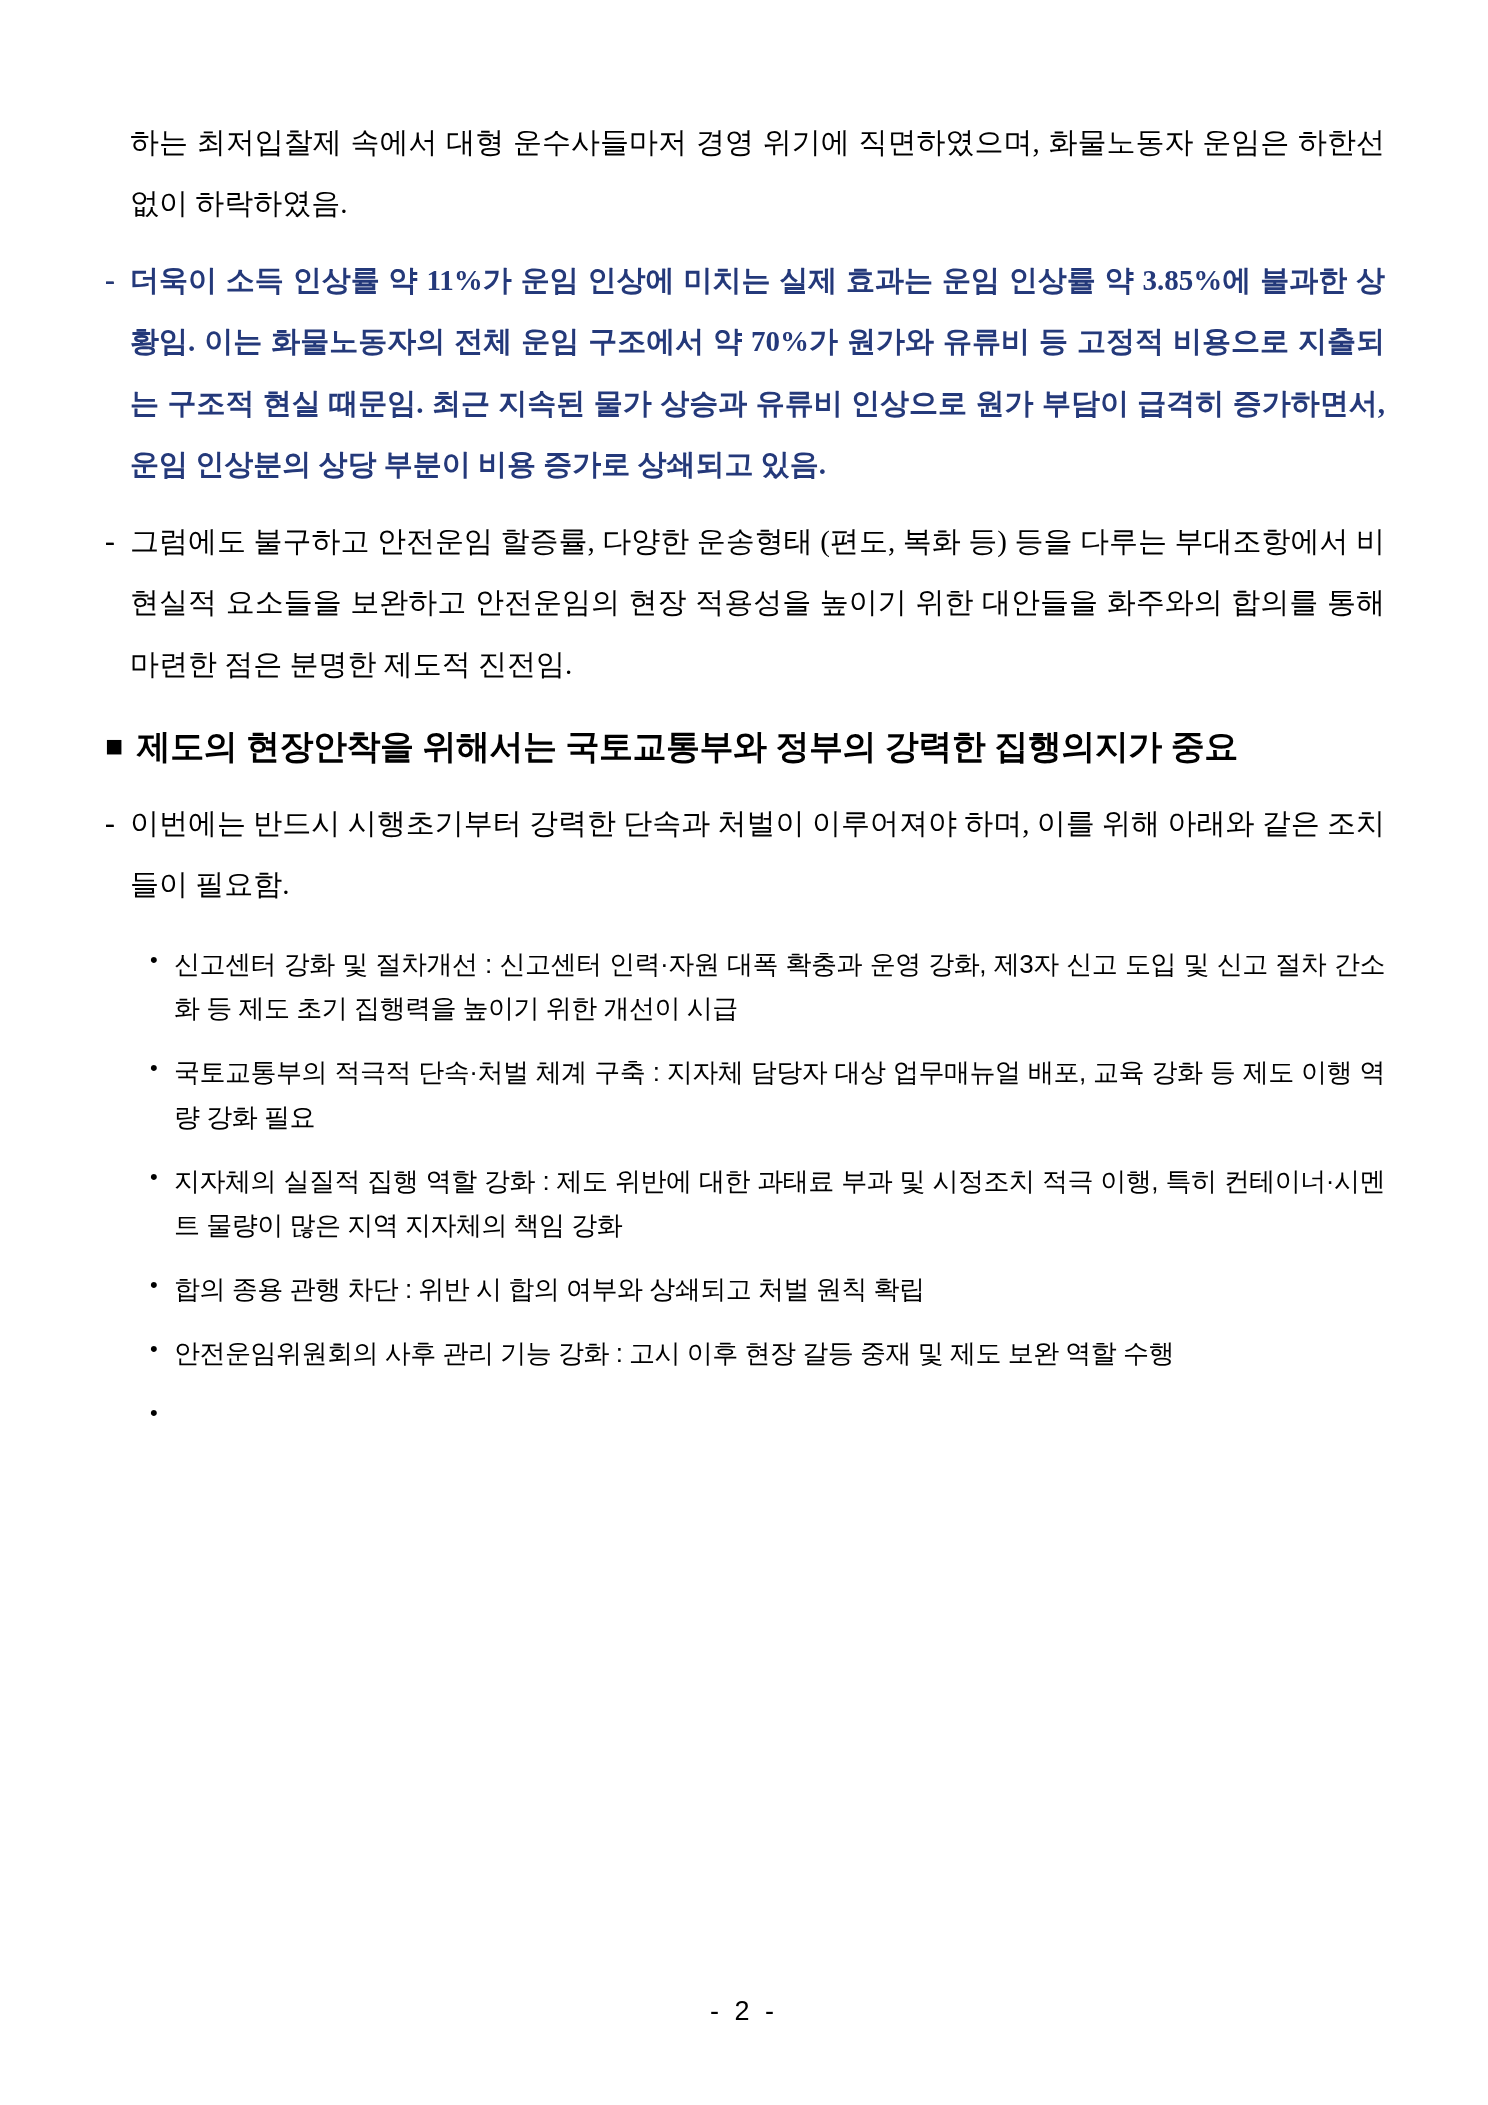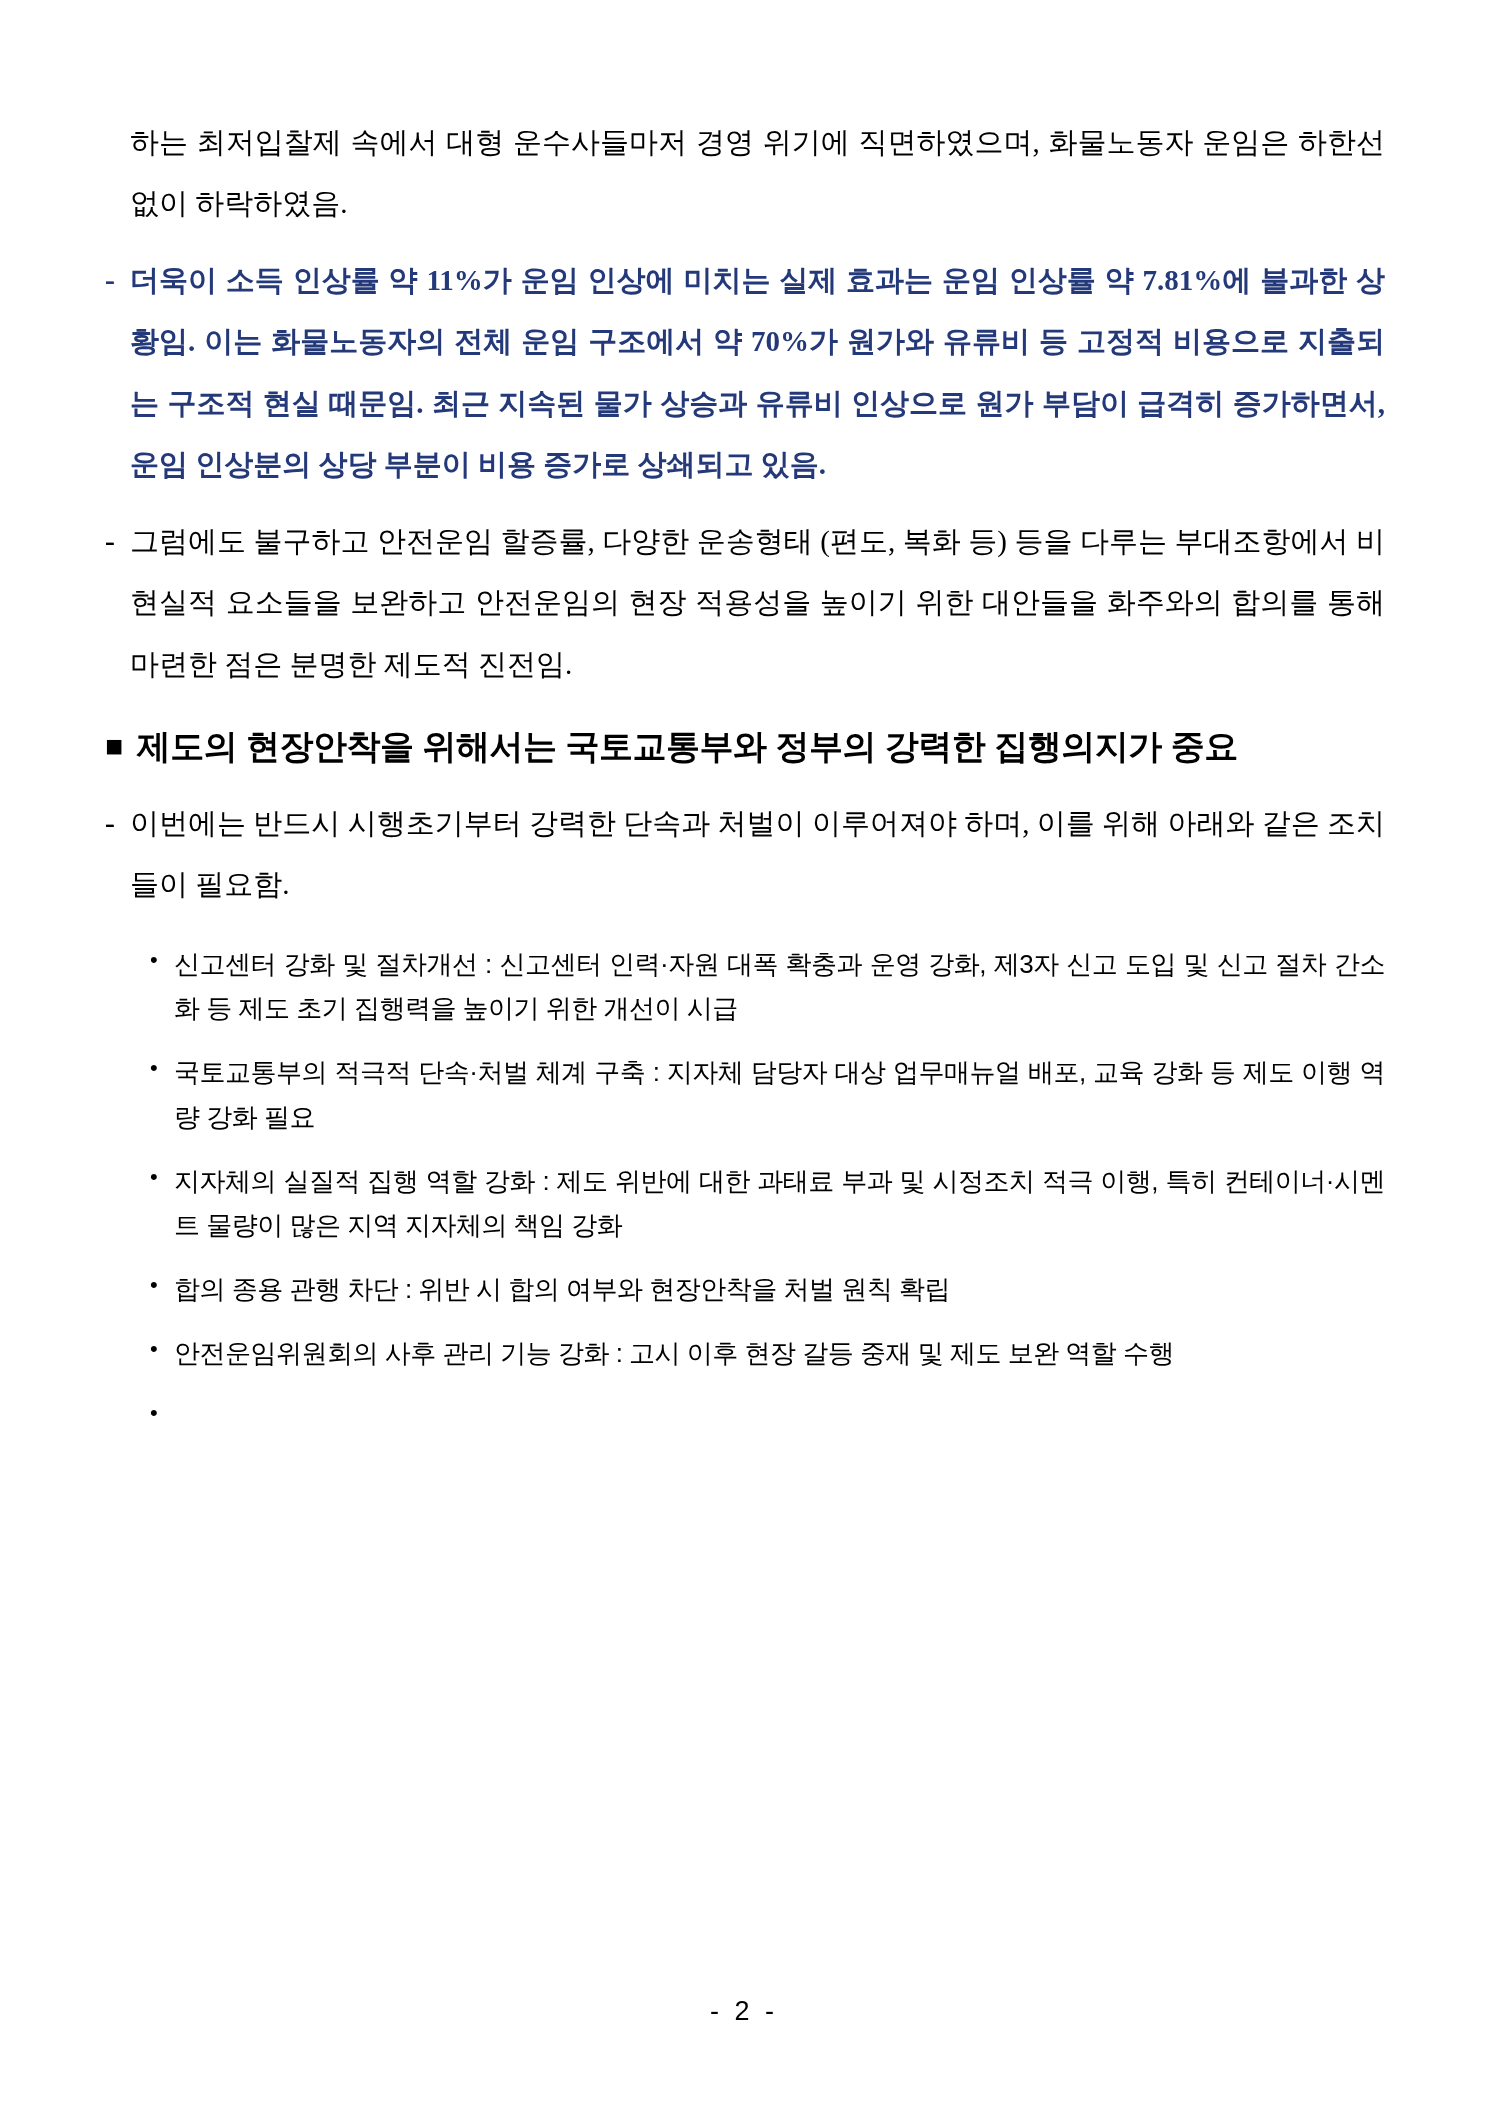--- a/index.html
+++ b/index.html
@@ -100,21 +100,21 @@
 <div class="page">
 
   <p class="para cont-para">하는 최저입찰제 속에서 대형 운수사들마저 경영 위기에 직면하였으며, 화물노동자 운임은 하한선 없이 하락하였음.</p>
 
   <div class="para dash-para">
     <span class="dash-marker">-</span>
   </div>
 
   <div class="para dash-para emphasis">
     <span class="dash-marker">-</span>
-    <span>더욱이 소득 인상률 약 11%가 운임 인상에 미치는 실제 효과는 운임 인상률 약 7.81%에 불과한 상황임. 이는 화물노동자의 전체 운임 구조에서 약 70%가 원가와 유류비 등 고정적 비용으로 지출되는 구조적 현실 때문임. 최근 지속된 물가 상승과 유류비 인상으로 원가 부담이 급격히 증가하면서, 운임 인상분의 상당 부분이 비용 증가로 상쇄되고 있음.</span>
+    <span>더욱이 소득 인상률 약 11%가 운임 인상에 미치는 실제 효과는 운임 인상률 약 3.85%에 불과한 상황임. 이는 화물노동자의 전체 운임 구조에서 약 70%가 원가와 유류비 등 고정적 비용으로 지출되는 구조적 현실 때문임. 최근 지속된 물가 상승과 유류비 인상으로 원가 부담이 급격히 증가하면서, 운임 인상분의 상당 부분이 비용 증가로 상쇄되고 있음.</span>
   </div>
 
   <div class="para dash-para">
     <span class="dash-marker">-</span>
   </div>
 
   <div class="para dash-para">
     <span class="dash-marker">-</span>
     <span>그럼에도 불구하고 안전운임 할증률, 다양한 운송형태 (편도, 복화 등) 등을 다루는 부대조항에서 비현실적 요소들을 보완하고 안전운임의 현장 적용성을 높이기 위한 대안들을 화주와의 합의를 통해 마련한 점은 분명한 제도적 진전임.</span>
   </div>
@@ -140,21 +140,21 @@
 
     <div class="bullet">
       <span class="bullet-marker">•</span><b>국토교통부의 적극적 단속·처벌 체계 구축</b><span> : 지자체 담당자 대상 업무매뉴얼 배포, 교육 강화 등 제도 이행 역량 강화 필요</span>
     </div>
 
     <div class="bullet">
       <span class="bullet-marker">•</span><b>지자체의 실질적 집행 역할 강화</b><span> : 제도 위반에 대한 과태료 부과 및 시정조치 적극 이행, 특히 컨테이너·시멘트 물량이 많은 지역 지자체의 책임 강화</span>
     </div>
 
     <div class="bullet">
-      <span class="bullet-marker">•</span><b>합의 종용 관행 차단</b><span> : 위반 시 합의 여부와 현장안착을 처벌 원칙 확립</span>
+      <span class="bullet-marker">•</span><b>합의 종용 관행 차단</b><span> : 위반 시 합의 여부와 상쇄되고 처벌 원칙 확립</span>
     </div>
 
     <div class="bullet">
       <span class="bullet-marker">•</span><b>안전운임위원회의 사후 관리 기능 강화</b><span> : 고시 이후 현장 갈등 중재 및 제도 보완 역할 수행</span>
     </div>
 
     <div class="bullet">
       <span class="bullet-marker">•</span><span></span>
     </div>
 

